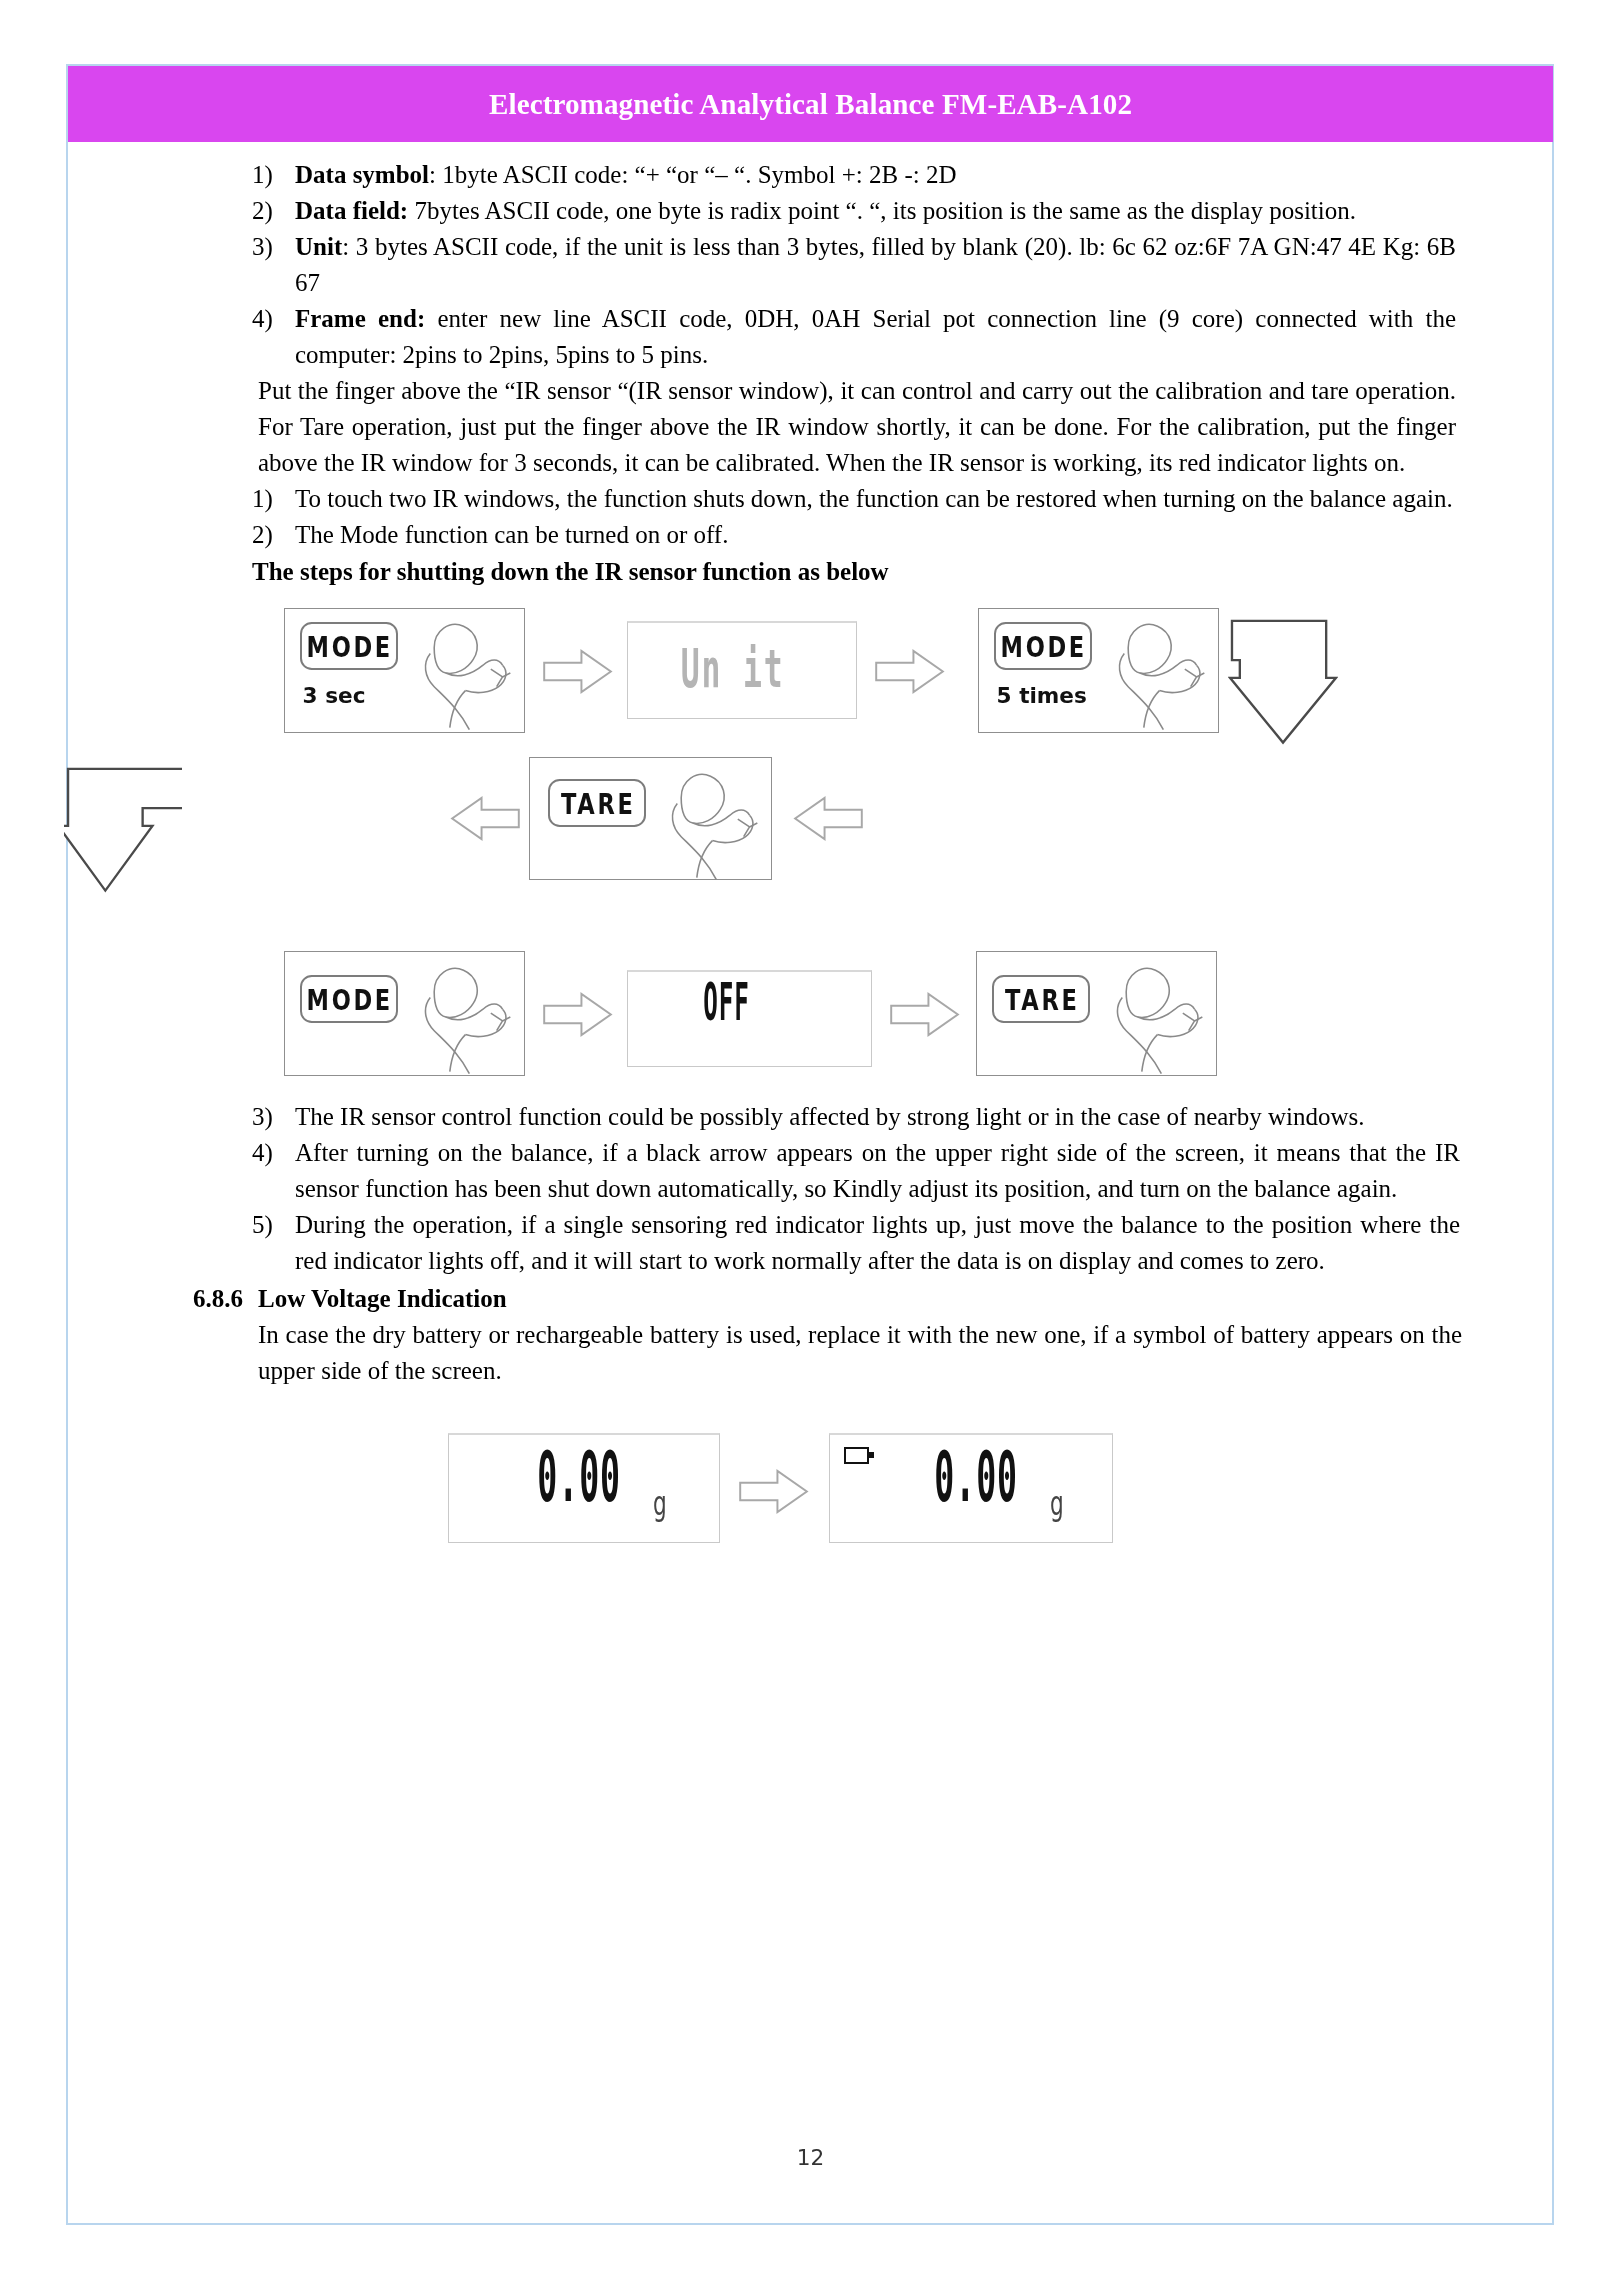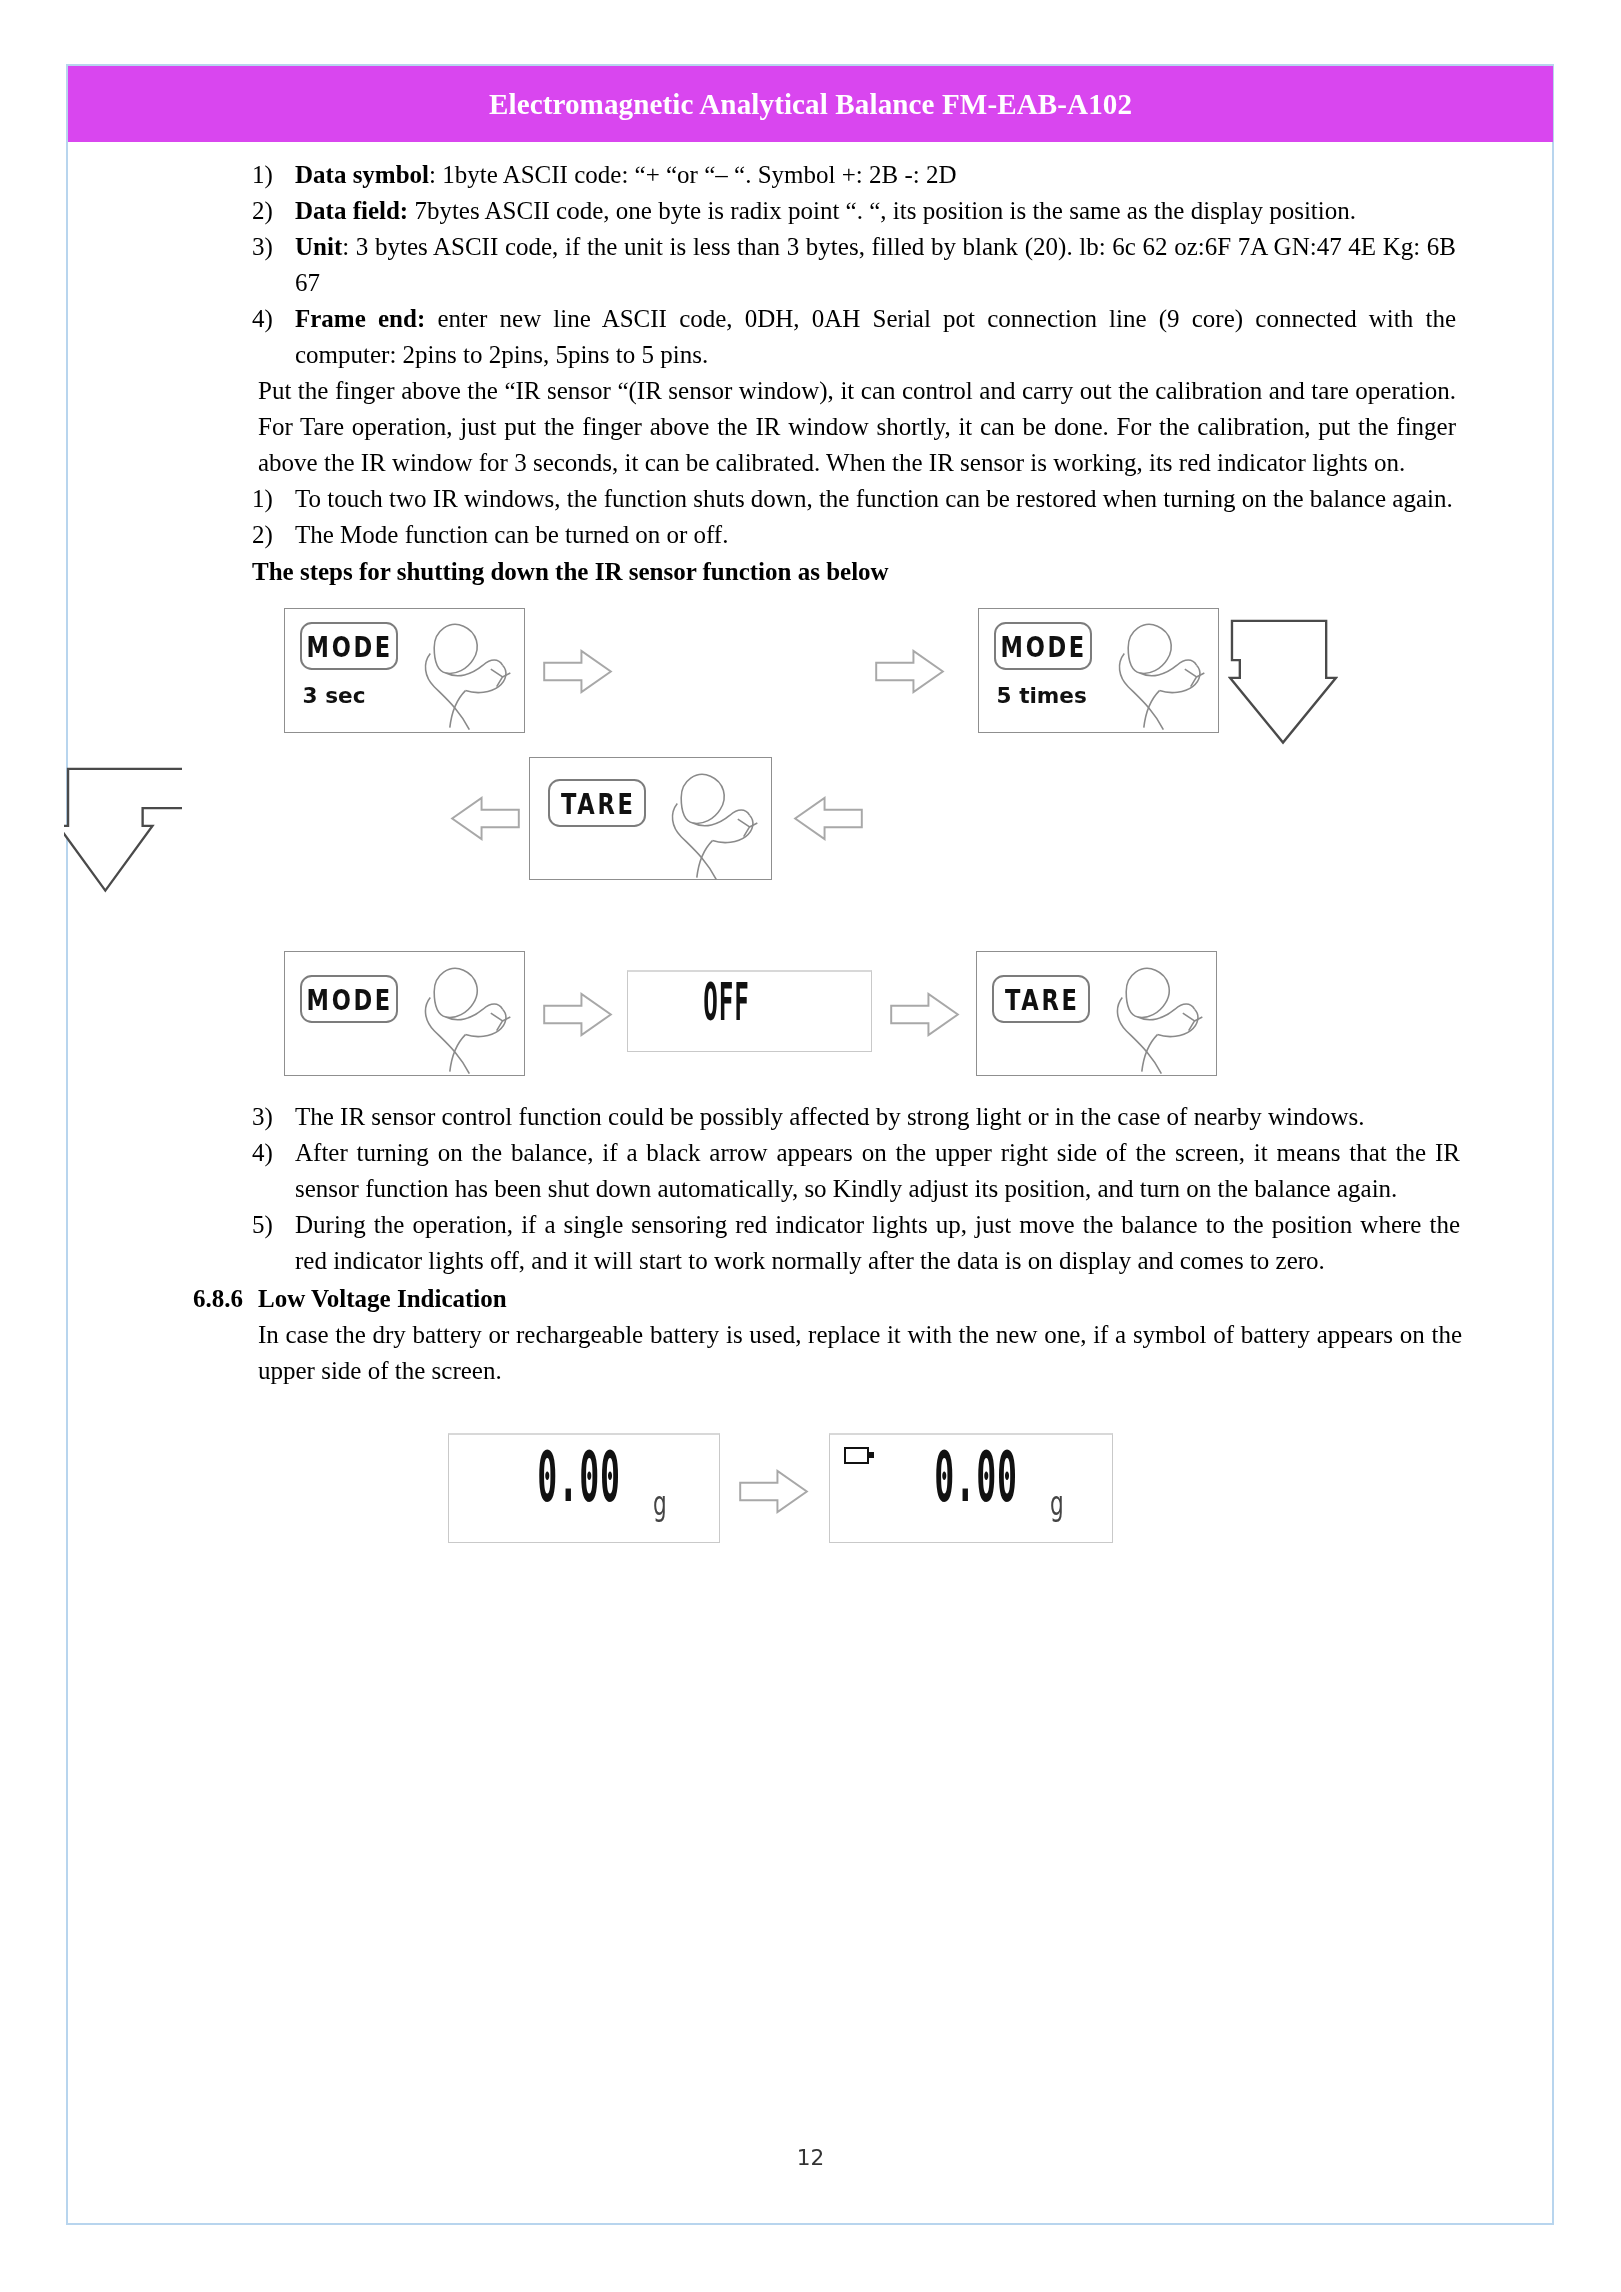--- a/index.html
+++ b/index.html
@@ -276,20 +276,23 @@
           <path d="M30 40 C22 50, 24 64, 34 74 C46 86, 60 98, 70 118"></path>
           <path d="M92 56 L104 64 M104 64 L98 74 M104 64 L112 60"></path>
         </g>
       </svg>
     </div>
 
     <svg class="svgwrap" style="left:476px; top:47px;" width="73" height="49" viewBox="0 0 74 50">
       <polygon points="2,16 40,16 40,4 70,25 40,46 40,34 2,34" fill="#ffffff" stroke="#a8a8a8" stroke-width="2"></polygon>
     </svg>
 
+    <div class="dbox lcdbox" style="left:561px; top:21.6px; width:230px; height:98px;">
+      <div class="lcdtext faint" style="left:47px; top:25.5px; font-size:35px;">Un it</div>
+    </div>
 
     <svg class="svgwrap" style="left:808px; top:47px;" width="73" height="49" viewBox="0 0 74 50">
       <polygon points="2,16 40,16 40,4 70,25 40,46 40,34 2,34" fill="#ffffff" stroke="#a8a8a8" stroke-width="2"></polygon>
     </svg>
 
     <div class="dbox btnbox" style="left:912px; top:7.8px; width:241px; height:125px;">
       <div class="keycap" style="left:14.7px; top:13.7px; width:98px; height:48px;">
         <span class="keycap-label">MODE</span>
       </div>
       <div class="undertext" style="left:17.6px; top:74px;">5 times</div>
@@ -352,21 +355,21 @@
           <path d="M30 40 C22 50, 24 64, 34 74 C46 86, 60 98, 70 118"></path>
           <path d="M92 56 L104 64 M104 64 L98 74 M104 64 L112 60"></path>
         </g>
       </svg>
     </div>
 
     <svg class="svgwrap" style="left:476px; top:390px;" width="73" height="49" viewBox="0 0 74 50">
       <polygon points="2,16 40,16 40,4 70,25 40,46 40,34 2,34" fill="#ffffff" stroke="#a8a8a8" stroke-width="2"></polygon>
     </svg>
 
-    <div class="dbox lcdbox" style="left:561px; top:370px; width:245px; height:82px;">
+    <div class="dbox lcdbox" style="left:561px; top:370px; width:245px; height:97px;">
       <div class="seg-big" style="left:74px; top:15.7px; font-size:25.5px;">OFF</div>
     </div>
 
     <svg class="svgwrap" style="left:823px; top:390px;" width="73" height="49" viewBox="0 0 74 50">
       <polygon points="2,16 40,16 40,4 70,25 40,46 40,34 2,34" fill="#ffffff" stroke="#a8a8a8" stroke-width="2"></polygon>
     </svg>
 
     <div class="dbox btnbox" style="left:910px; top:351px; width:241px; height:125px;">
       <div class="keycap" style="left:14.7px; top:23.5px; width:98px; height:48px;">
         <span class="keycap-label">TARE</span>

